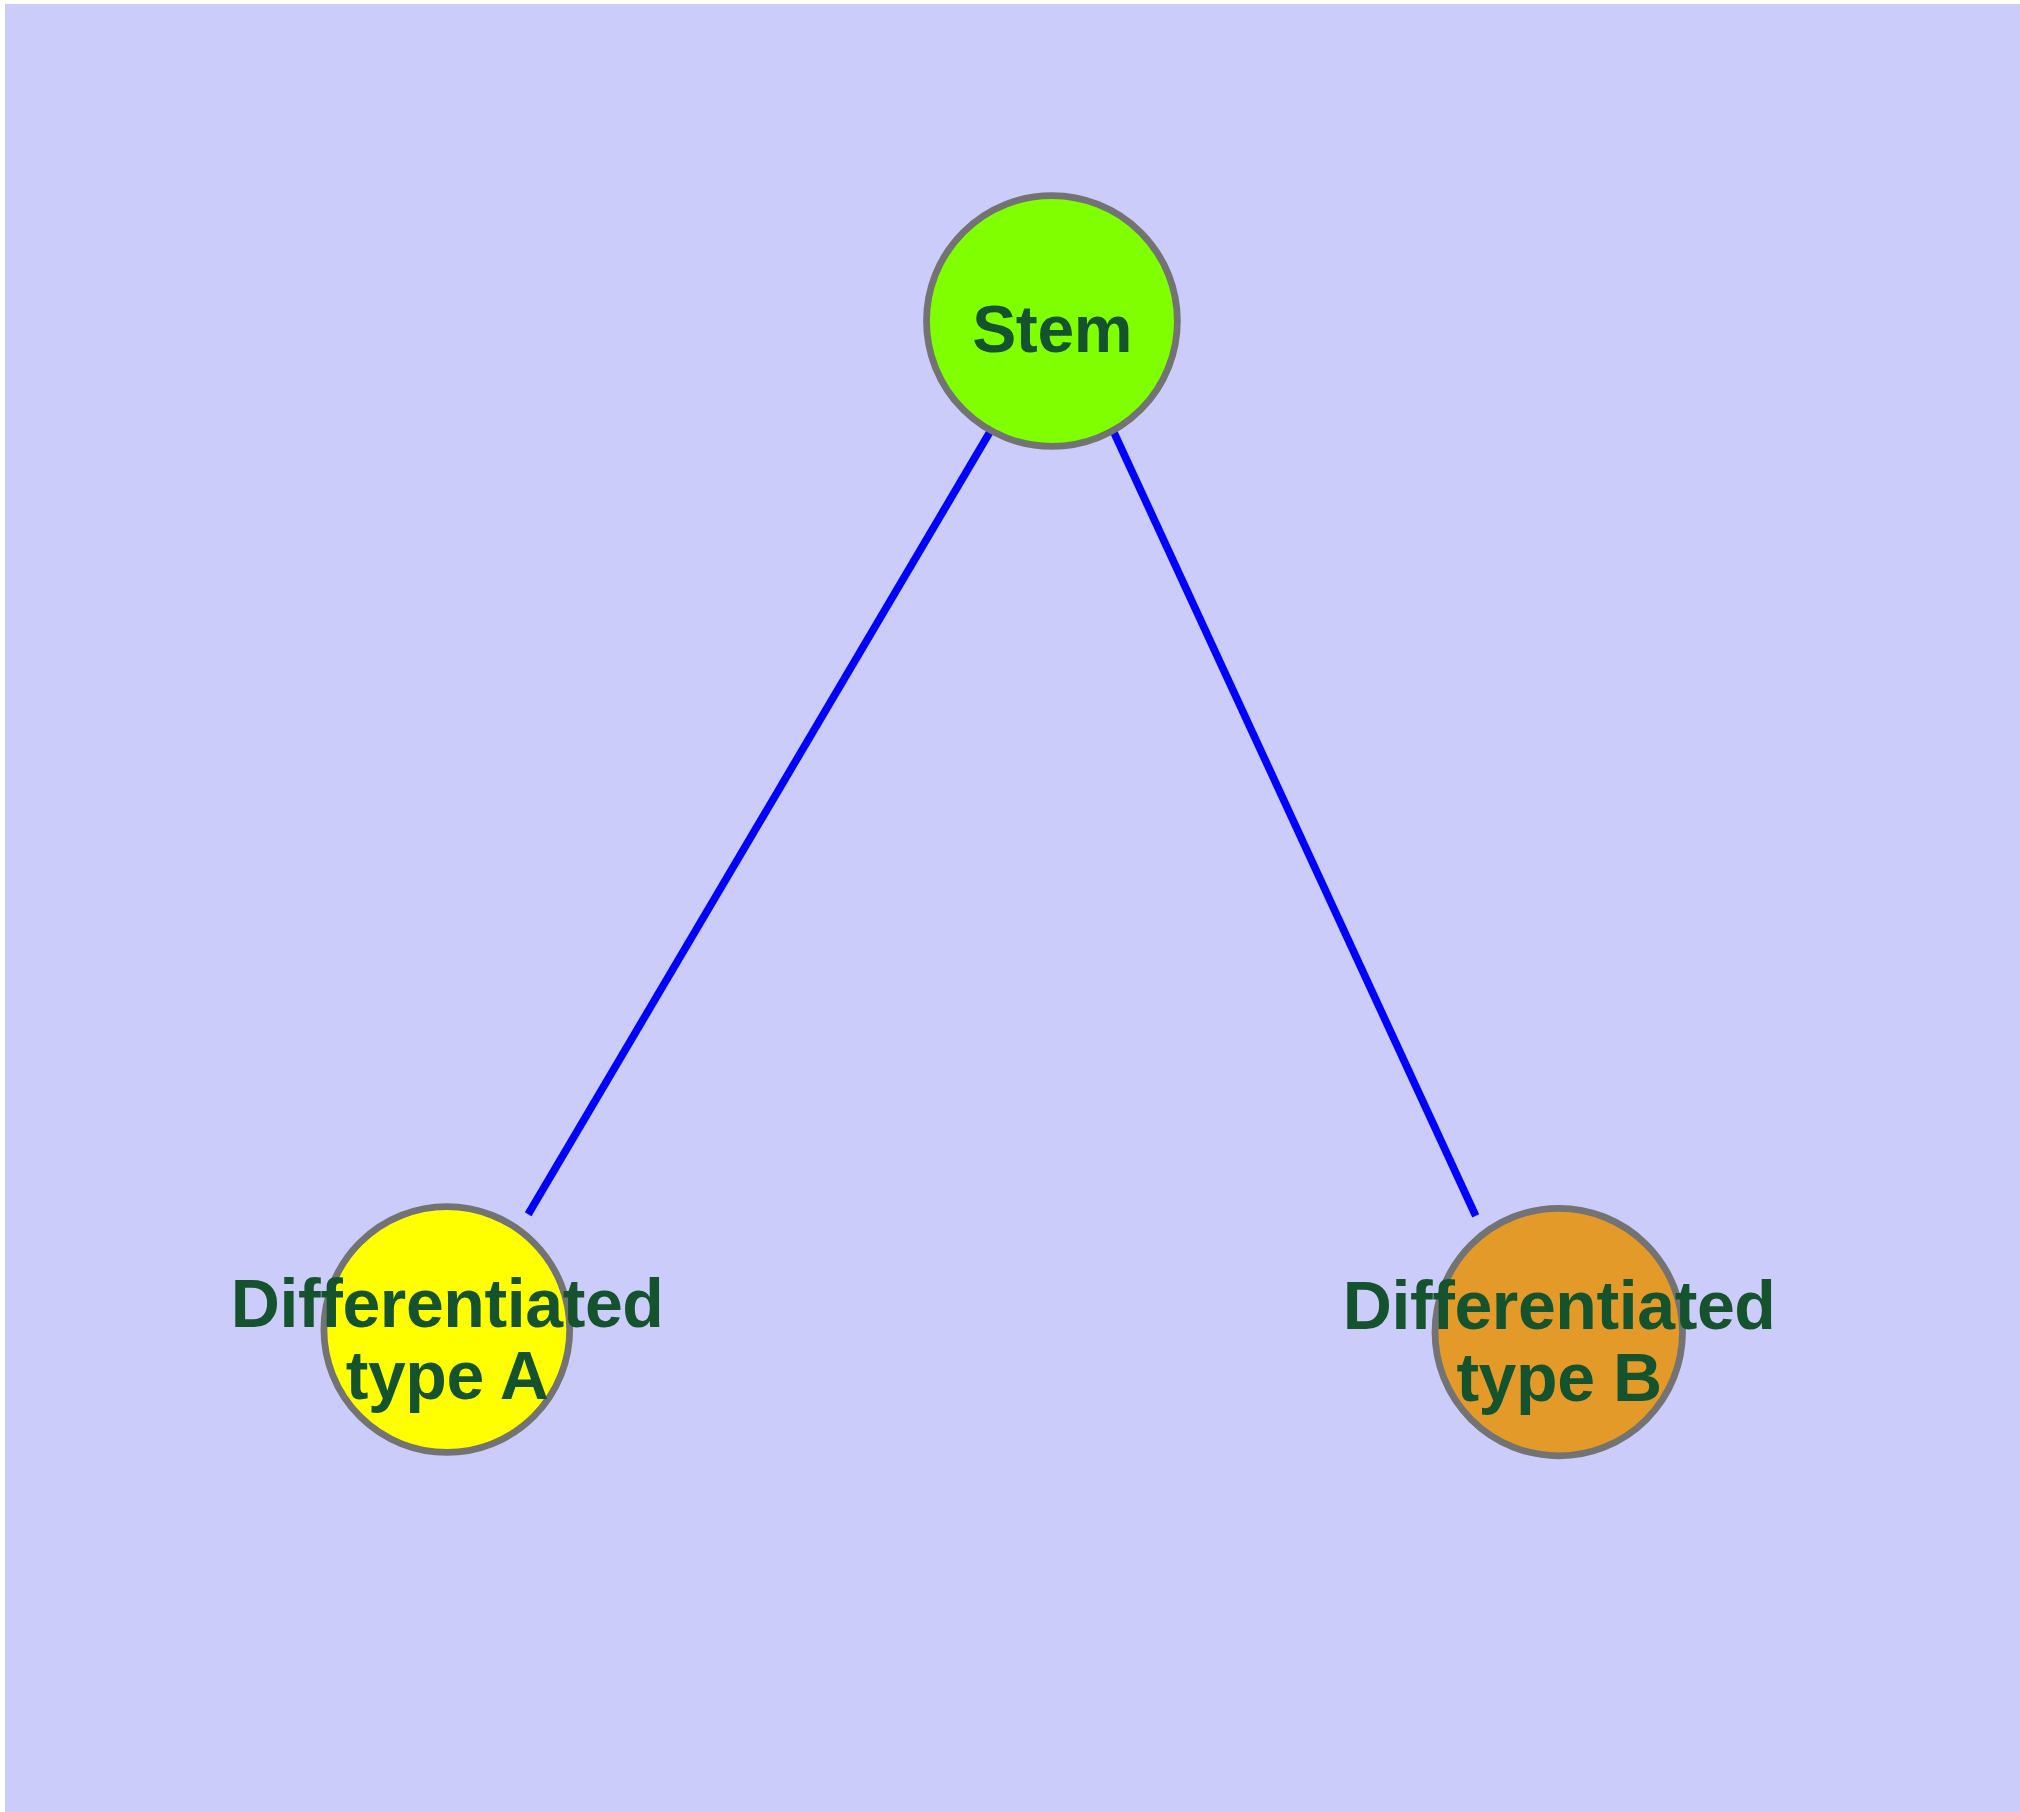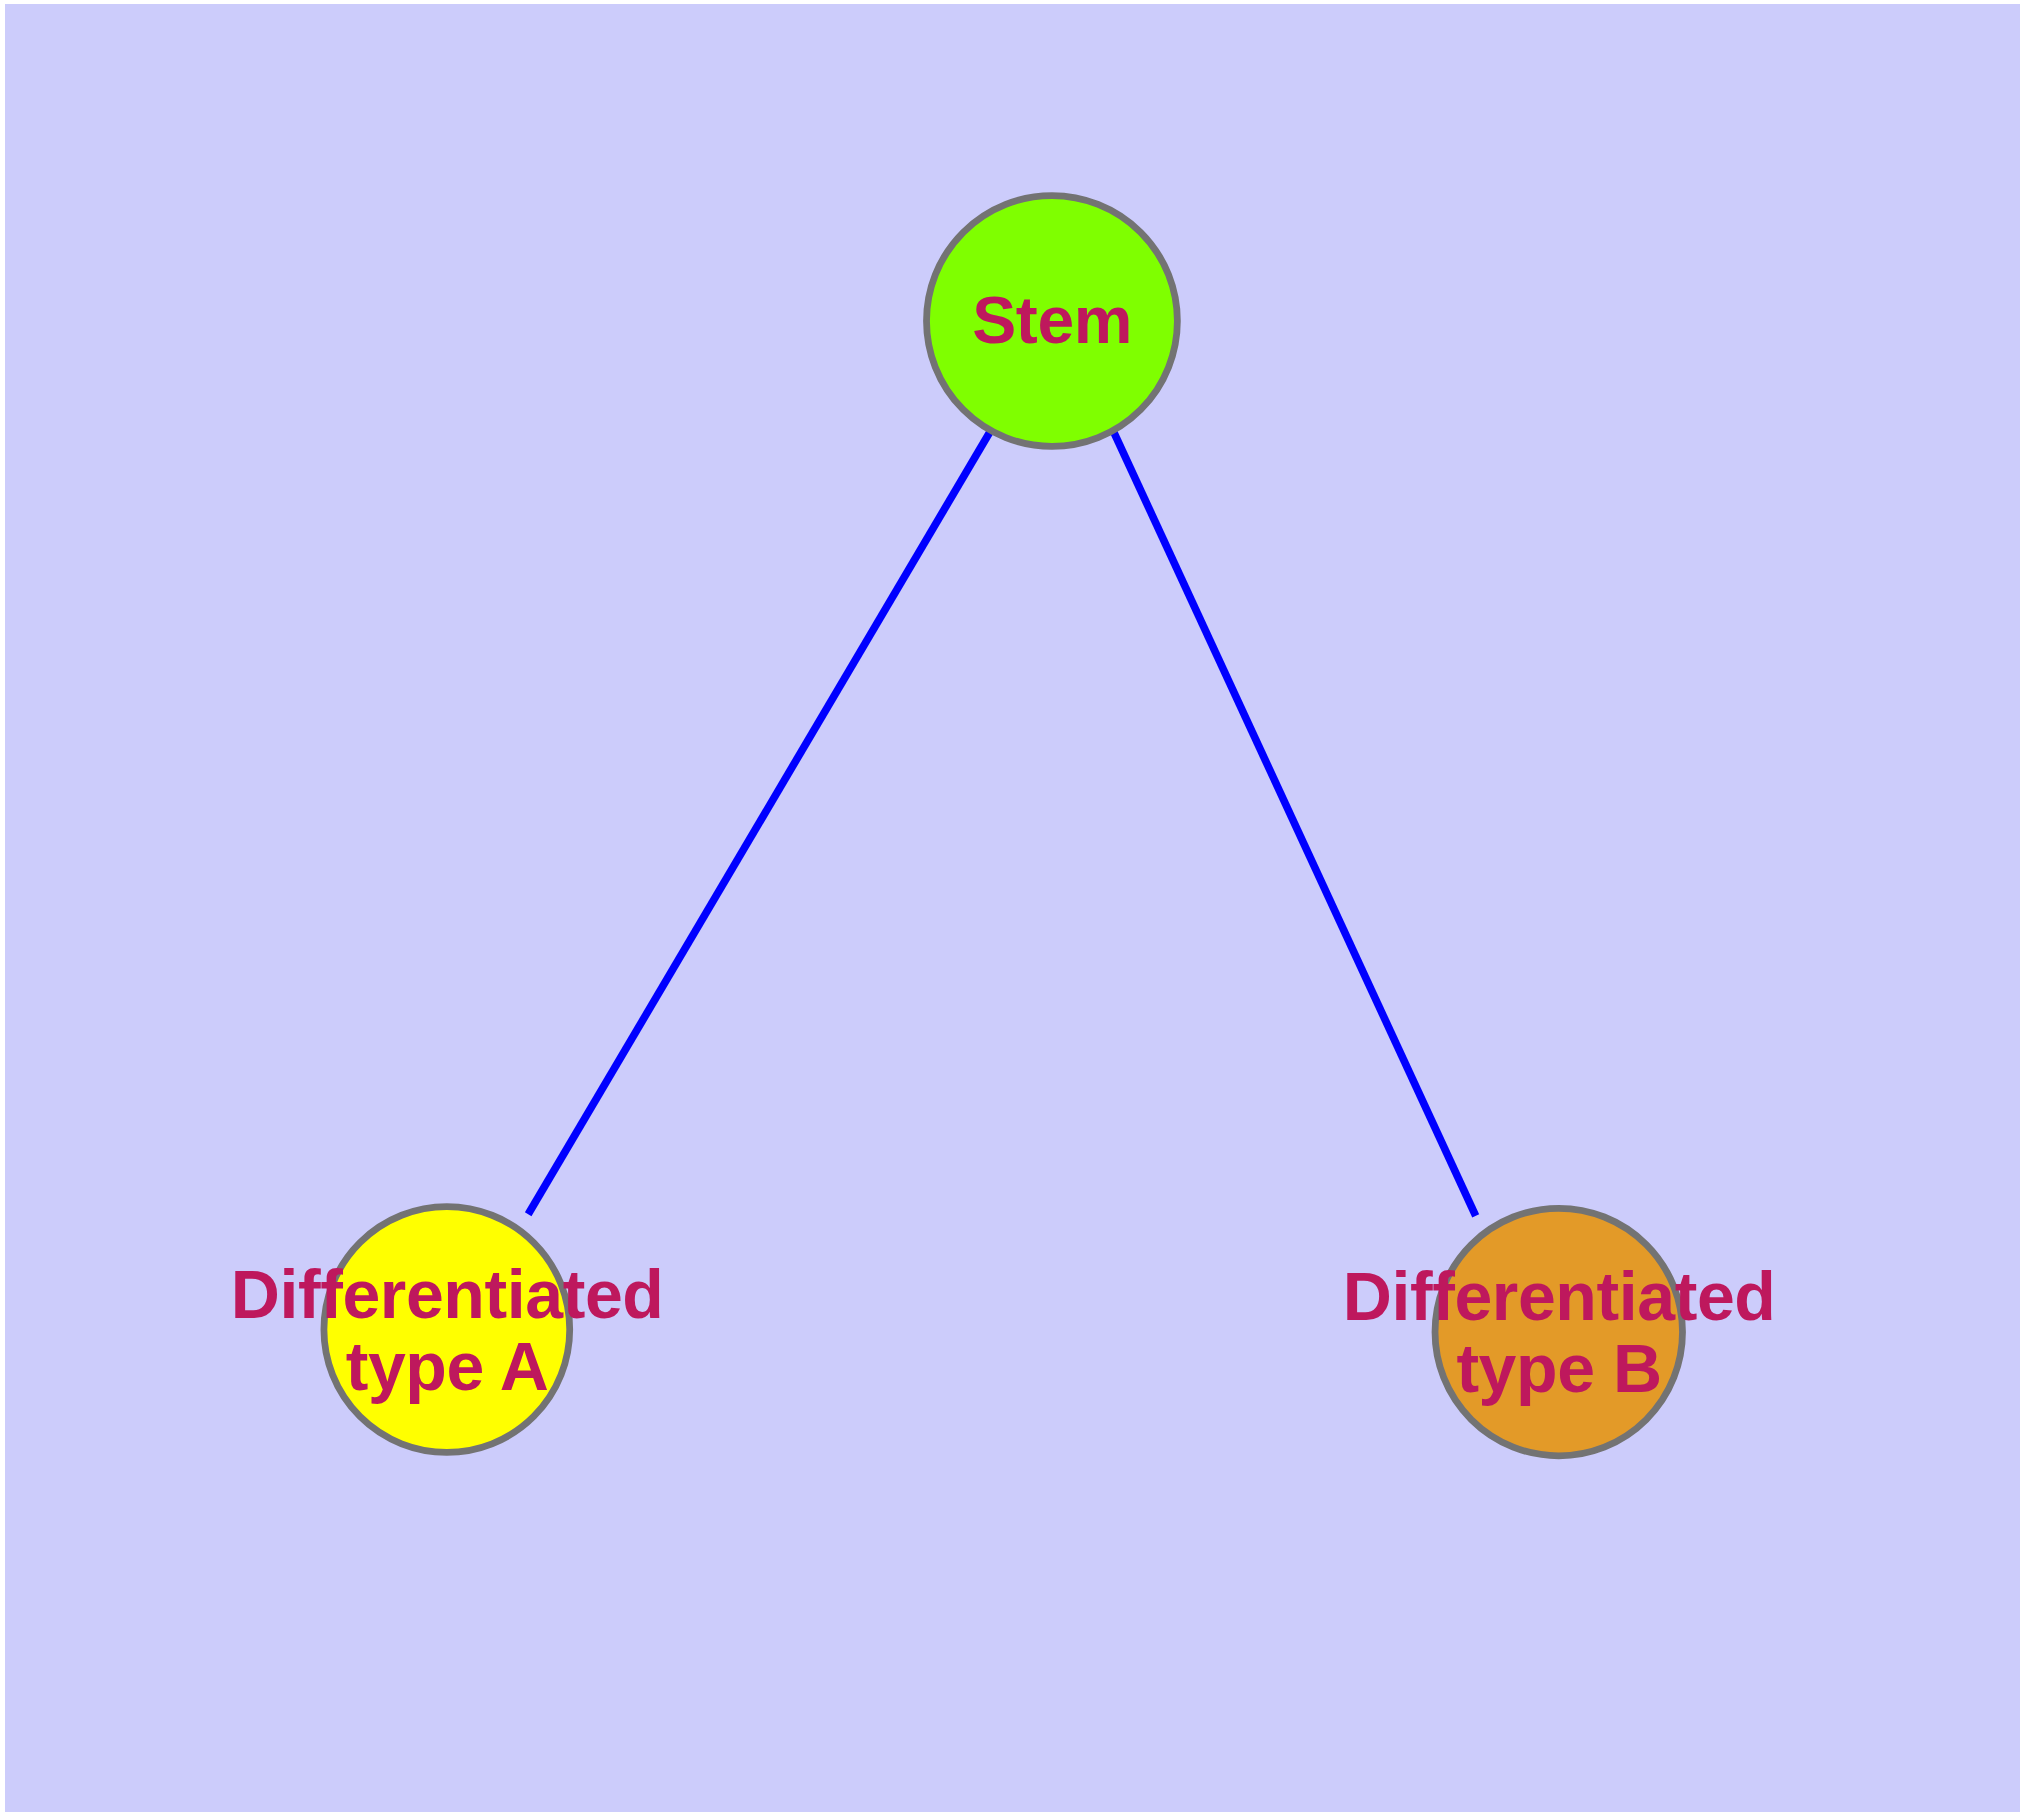--- a/index.html
+++ b/index.html
@@ -41,29 +41,30 @@
     stroke: #737373;
     stroke-width: 8;
   }
   .edge-line {
     stroke: #0000ff;
     stroke-width: 9;
     stroke-linecap: butt;
   }
   .node-label {
     position: absolute;
-    color: #be185d;
+    color: #14532d;
     font-family: "Liberation Sans", sans-serif;
     font-weight: bold;
     text-align: center;
     line-height: 1.06;
     white-space: pre;
     letter-spacing: -0.4px;
     pointer-events: none;
     transform: translate(-50%, -50%);
+    margin-top: 9px;
   }
   #label-stem {
     left: 1047px;
     top: 317px;
     font-size: 66px;
   }
   #label-type-a {
     left: 442px;
     top: 1326px;
     font-size: 68px;

